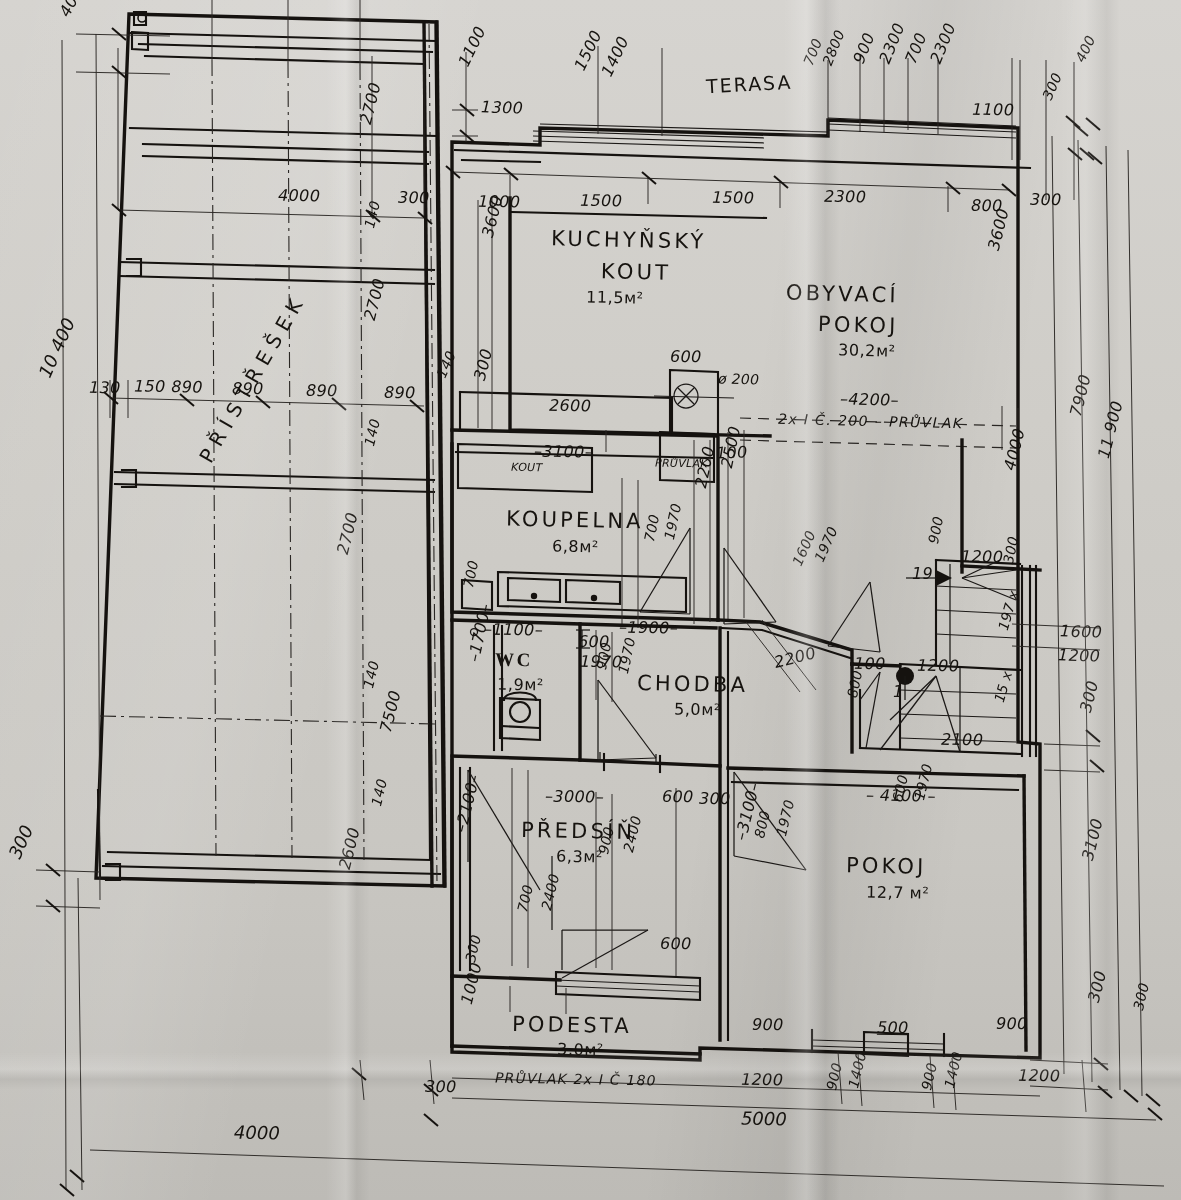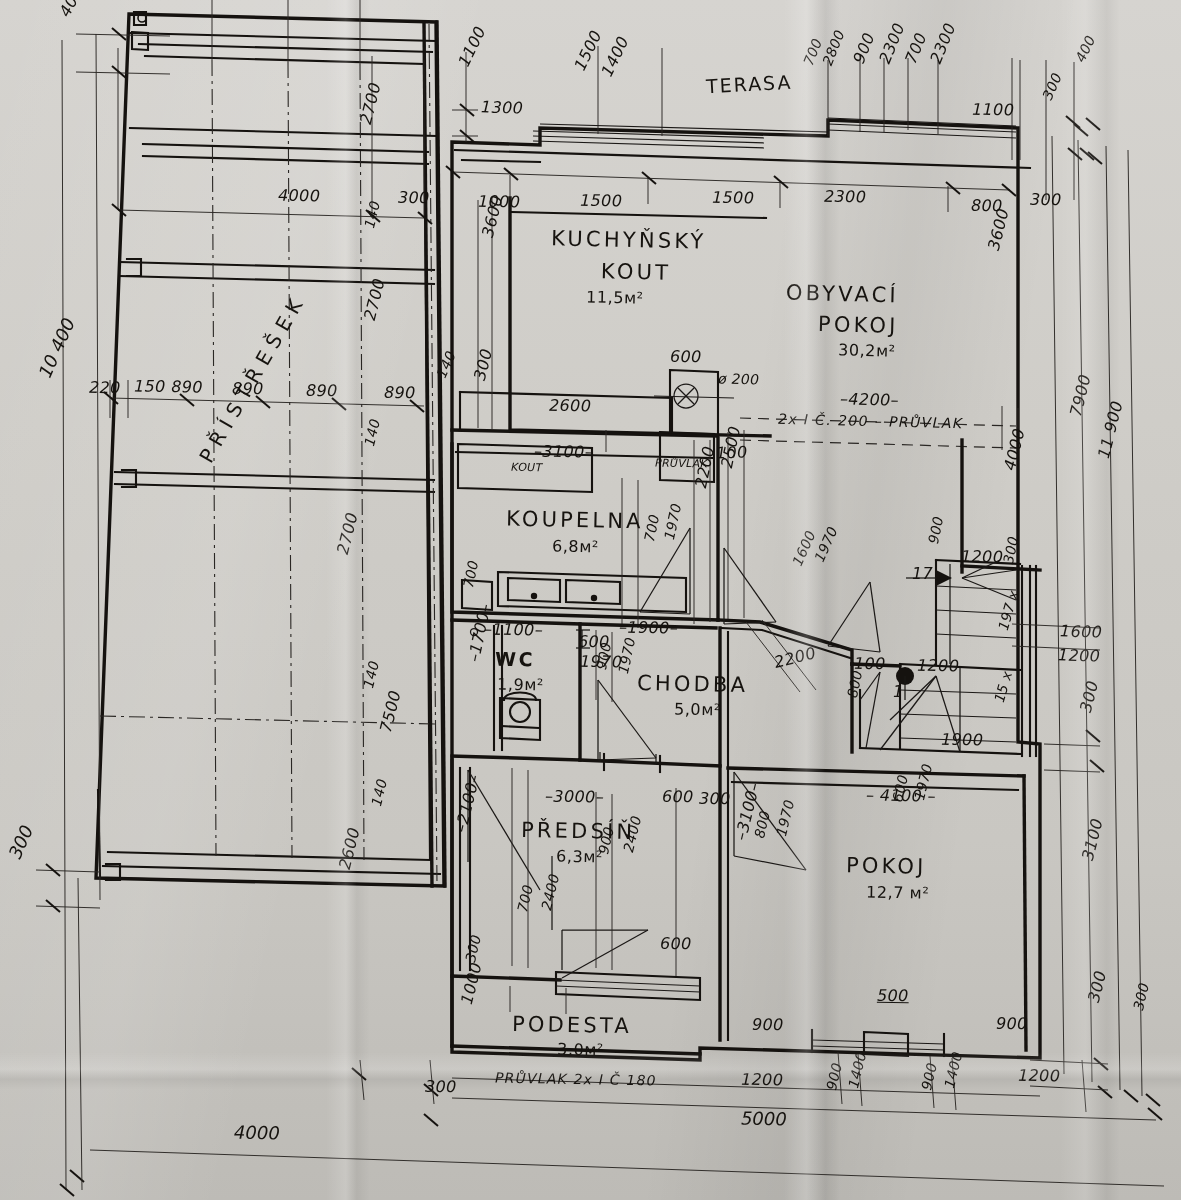--- a/index.html
+++ b/index.html
@@ -33,21 +33,21 @@
   .w2 {fill:none;stroke:#15120f;stroke-width:2.1;stroke-linecap:square;}
   .wt {fill:none;stroke:#1b1816;stroke-width:1.25;}
   .wth{fill:none;stroke:#2a2724;stroke-width:0.95;}
   .dash{fill:none;stroke:#2a2724;stroke-width:1.2;stroke-dasharray:11 7;}
   .dashc{fill:none;stroke:#2a2724;stroke-width:1.1;stroke-dasharray:16 5 3 5;}
   .fillw{fill:#15120f;}
 
   .lbl{position:absolute;white-space:nowrap;font-family:"DejaVu Sans", sans-serif;
        color:#16130f;line-height:1;}
   .room{font-size:21px;letter-spacing:3.2px;font-weight:500;}
-  .roomsm{font-size:19px;letter-spacing:2.6px;}
+  .roomsm{font-size:19px;letter-spacing:2.6px;font-family:Liberation Serif, serif;}
   .area{font-size:16px;letter-spacing:.6px;}
   .dim{font-size:16px;font-style:italic;letter-spacing:.4px;}
   .dims{font-size:14px;font-style:italic;letter-spacing:.3px;}
   .note{font-size:14px;font-style:italic;letter-spacing:.6px;}
   .tiny{font-size:11px;font-style:italic;letter-spacing:.3px;}
   .big{font-size:18px;font-style:italic;}
 </style>
 </head>
 <body>
 
@@ -429,21 +429,21 @@
   <div class="lbl room" style="left:196px;top:456px;transform:rotate(-60deg);transform-origin:left top;font-size:20px;letter-spacing:7px;">PŘÍSTŘEŠEK</div>
 
   <div class="lbl note" style="left:778px;top:414px;transform:rotate(1.4deg);letter-spacing:1.4px;">2x I Č. 200 – PRŮVLAK</div>
   <div class="lbl dim" style="left:840px;top:392px;transform:rotate(1.4deg);">–4200–</div>
   <div class="lbl note" style="left:495px;top:1072px;transform:rotate(1deg);letter-spacing:1.2px;">PRŮVLAK  2x I Č 180</div>
   <div class="lbl tiny" style="left:511px;top:462px;transform:rotate(1deg);">KOUT</div>
   <div class="lbl dim" style="left:534px;top:444px;transform:rotate(1deg);">–3100–</div>
   <div class="lbl tiny" style="left:655px;top:458px;transform:rotate(1deg);">PRŮVLAK</div>
   <div class="lbl dims" style="left:718px;top:372px;transform:rotate(1.4deg);">ø 200</div>
 
-  <div class="lbl dim" style="left:912px;top:566px;">17</div>
+  <div class="lbl dim" style="left:912px;top:566px;">19</div>
   <div class="lbl dim" style="left:893px;top:684px;">1</div>
   <div class="lbl dims" style="left:996px;top:628px;transform:rotate(-74deg);transform-origin:left top;">197 x</div>
   <div class="lbl dims" style="left:992px;top:700px;transform:rotate(-74deg);transform-origin:left top;">15 x</div>
 
   <div class="lbl dim" style="left:57px;top:12px;transform:rotate(-62deg);transform-origin:left top;">400</div>
   <div class="lbl dim" style="left:456px;top:62px;transform:rotate(-64deg);transform-origin:left top;">1100</div>
   <div class="lbl dim" style="left:481px;top:100px;transform:rotate(2deg);">1300</div>
   <div class="lbl dim" style="left:572px;top:66px;transform:rotate(-64deg);transform-origin:left top;">1500</div>
   <div class="lbl dim" style="left:599px;top:72px;transform:rotate(-64deg);transform-origin:left top;">1400</div>
   <div class="lbl dims" style="left:801px;top:62px;transform:rotate(-68deg);transform-origin:left top;">700</div>
@@ -459,21 +459,21 @@
   <div class="lbl dim" style="left:278px;top:188px;transform:rotate(1deg);">4000</div>
   <div class="lbl dim" style="left:398px;top:190px;transform:rotate(1deg);">300</div>
   <div class="lbl dim" style="left:478px;top:194px;transform:rotate(1deg);">1000</div>
   <div class="lbl dim" style="left:580px;top:193px;transform:rotate(1deg);">1500</div>
   <div class="lbl dim" style="left:712px;top:190px;transform:rotate(1deg);">1500</div>
   <div class="lbl dim" style="left:824px;top:189px;transform:rotate(1deg);">2300</div>
   <div class="lbl dim" style="left:971px;top:198px;transform:rotate(1deg);">800</div>
   <div class="lbl dim" style="left:1030px;top:192px;transform:rotate(1deg);">300</div>
 
   <div class="lbl big" style="left:36px;top:373px;transform:rotate(-66deg);transform-origin:left top;">10 400</div>
-  <div class="lbl dim" style="left:89px;top:380px;transform:rotate(1deg);">220</div>
+  <div class="lbl dim" style="left:89px;top:380px;transform:rotate(1deg);">130</div>
   <div class="lbl dim" style="left:134px;top:379px;transform:rotate(1deg);">150 890</div>
   <div class="lbl dim" style="left:232px;top:381px;transform:rotate(1deg);">890</div>
   <div class="lbl dim" style="left:306px;top:383px;transform:rotate(1deg);">890</div>
   <div class="lbl dim" style="left:384px;top:385px;transform:rotate(1deg);">890</div>
   <div class="lbl dims" style="left:434px;top:374px;transform:rotate(-66deg);transform-origin:left top;">140</div>
 
   <div class="lbl dim" style="left:358px;top:122px;transform:rotate(-76deg);transform-origin:left top;">2700</div>
   <div class="lbl dims" style="left:362px;top:226px;transform:rotate(-76deg);transform-origin:left top;">140</div>
   <div class="lbl dim" style="left:362px;top:318px;transform:rotate(-76deg);transform-origin:left top;">2700</div>
   <div class="lbl dims" style="left:362px;top:444px;transform:rotate(-76deg);transform-origin:left top;">140</div>
@@ -506,21 +506,21 @@
   <div class="lbl dim" style="left:466px;top:660px;transform:rotate(-78deg);transform-origin:left top;">–1700–</div>
   <div class="lbl dims" style="left:790px;top:562px;transform:rotate(-66deg);transform-origin:left top;">1600</div>
   <div class="lbl dims" style="left:812px;top:558px;transform:rotate(-66deg);transform-origin:left top;">1970</div>
   <div class="lbl dim" style="left:774px;top:650px;transform:rotate(-14deg);">2200</div>
   <div class="lbl dim" style="left:854px;top:656px;transform:rotate(1deg);">100</div>
   <div class="lbl dims" style="left:845px;top:696px;transform:rotate(-78deg);transform-origin:left top;">800</div>
 
   <div class="lbl dim" style="left:961px;top:549px;transform:rotate(1deg);">1200</div>
   <div class="lbl dims" style="left:926px;top:542px;transform:rotate(-78deg);transform-origin:left top;">900</div>
   <div class="lbl dim" style="left:917px;top:658px;transform:rotate(1deg);">1200</div>
-  <div class="lbl dim" style="left:941px;top:732px;transform:rotate(1deg);">1900</div>
+  <div class="lbl dim" style="left:941px;top:732px;transform:rotate(1deg);">2100</div>
   <div class="lbl dims" style="left:1001px;top:562px;transform:rotate(-78deg);transform-origin:left top;">300</div>
 
   <div class="lbl dim" style="left:545px;top:789px;transform:rotate(1deg);">–3000–</div>
   <div class="lbl dim" style="left:662px;top:789px;transform:rotate(1deg);">600</div>
   <div class="lbl dim" style="left:699px;top:791px;transform:rotate(1deg);">300</div>
   <div class="lbl dim" style="left:453px;top:830px;transform:rotate(-76deg);transform-origin:left top;">–2100–</div>
   <div class="lbl dims" style="left:515px;top:910px;transform:rotate(-76deg);transform-origin:left top;">700</div>
   <div class="lbl dims" style="left:539px;top:908px;transform:rotate(-76deg);transform-origin:left top;">2400</div>
   <div class="lbl dims" style="left:596px;top:852px;transform:rotate(-76deg);transform-origin:left top;">900</div>
   <div class="lbl dims" style="left:621px;top:850px;transform:rotate(-76deg);transform-origin:left top;">2400</div>
@@ -538,21 +538,21 @@
   <div class="lbl dim" style="left:1068px;top:414px;transform:rotate(-76deg);transform-origin:left top;">7900</div>
   <div class="lbl dim" style="left:1096px;top:456px;transform:rotate(-76deg);transform-origin:left top;">11 900</div>
   <div class="lbl dim" style="left:1060px;top:624px;transform:rotate(2deg);">1600</div>
   <div class="lbl dim" style="left:1058px;top:648px;transform:rotate(2deg);">1200</div>
   <div class="lbl dim" style="left:1078px;top:710px;transform:rotate(-76deg);transform-origin:left top;">300</div>
   <div class="lbl dim" style="left:1080px;top:858px;transform:rotate(-76deg);transform-origin:left top;">3100</div>
   <div class="lbl dim" style="left:1086px;top:1000px;transform:rotate(-76deg);transform-origin:left top;">300</div>
   <div class="lbl dims" style="left:1131px;top:1008px;transform:rotate(-76deg);transform-origin:left top;">300</div>
 
   <div class="lbl dim" style="left:752px;top:1017px;transform:rotate(1deg);">900</div>
-  <div class="lbl dim" style="left:877px;top:988px;transform:rotate(1deg);text-decoration:underline;">500</div>
+  <div class="lbl dim" style="left:877px;top:1020px;transform:rotate(1deg);text-decoration:underline;">500</div>
   <div class="lbl dim" style="left:996px;top:1016px;transform:rotate(1deg);">900</div>
   <div class="lbl dim" style="left:741px;top:1072px;transform:rotate(1deg);">1200</div>
   <div class="lbl dim" style="left:1018px;top:1068px;transform:rotate(1deg);">1200</div>
   <div class="lbl big" style="left:741px;top:1110px;transform:rotate(1deg);">5000</div>
   <div class="lbl dims" style="left:824px;top:1088px;transform:rotate(-76deg);transform-origin:left top;">900</div>
   <div class="lbl dims" style="left:846px;top:1086px;transform:rotate(-76deg);transform-origin:left top;">1400</div>
   <div class="lbl dims" style="left:919px;top:1088px;transform:rotate(-76deg);transform-origin:left top;">900</div>
   <div class="lbl dims" style="left:942px;top:1086px;transform:rotate(-76deg);transform-origin:left top;">1400</div>
   <div class="lbl big" style="left:234px;top:1124px;transform:rotate(1.4deg);">4000</div>
 

